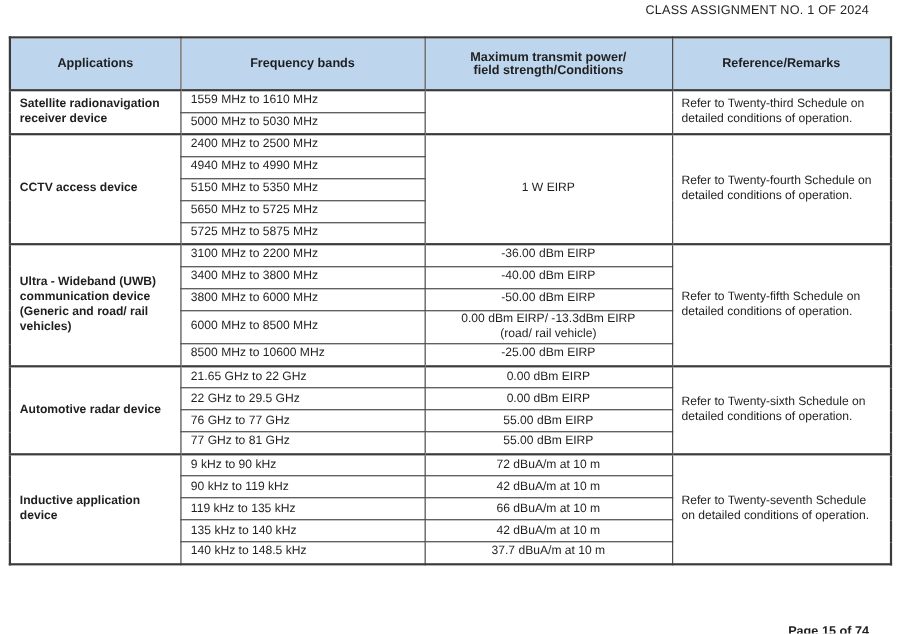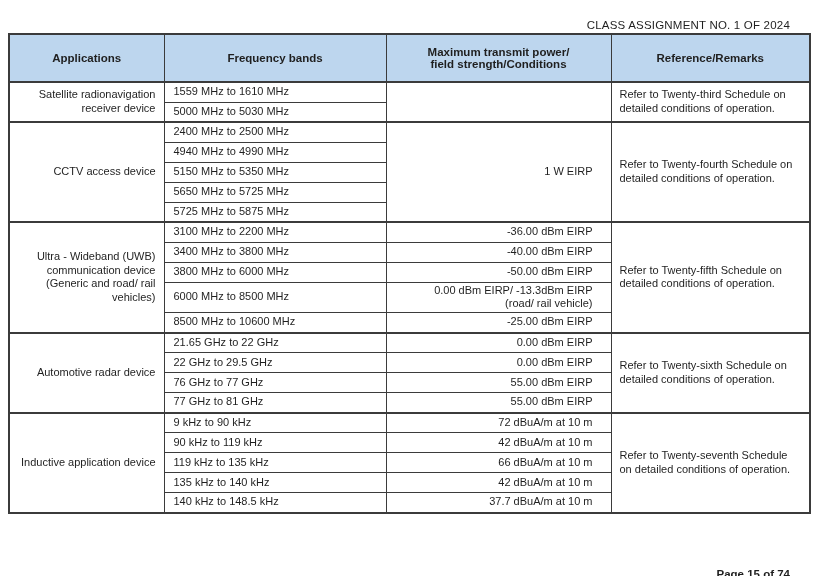--- a/index.html
+++ b/index.html
@@ -8,21 +8,21 @@
     --text:#1f1f1f;
   }
   *{box-sizing:border-box;}
   html,body{margin:0;padding:0;}
   body{
     width:817px;height:576px;background:#ffffff;
     font-family:"Liberation Sans", sans-serif;color:var(--text);
     position:relative;overflow:hidden;
   }
   .top-note{
-    position:absolute;top:19px;right:27px;
+    position:absolute;top:4px;right:27px;
     font-size:11.5px;letter-spacing:.2px;
   }
   .bottom-note{
     position:absolute;top:568px;right:27px;
     font-size:11.5px;font-weight:700;
   }
   table.freq-table{
     position:absolute;left:8px;top:33px;
     width:801px;table-layout:fixed;
     border-collapse:collapse;
@@ -38,23 +38,23 @@
     background:var(--header-bg);
     font-weight:bold;
     font-size:11.5px;
     height:48px;
     text-align:center;
     white-space:pre-line;
     border-bottom:2px solid var(--border);
     padding:2px 4px;
   }
   .freq-table td{height:20px;padding:1px 18px;line-height:1.25;}
-  .freq-table td.app{text-align:right;padding:1px 8px;}
+  .freq-table td.app{text-align:left;padding:1px 8px;font-weight:bold;}
   .freq-table td.band{text-align:left;padding-left:9px;}
-  .freq-table td.power{text-align:right;}
+  .freq-table td.power{text-align:center;}
   .freq-table td.ref{text-align:left;padding:3px 8px;border-radius:15px;}
   .freq-table tr.group-start td{border-top:2px solid var(--border);}
 </style>
 </head>
 <body>
 
 <div class="page">
   <div class="top-note">CLASS ASSIGNMENT NO. 1 OF 2024</div>
 
   <table class="freq-table">

